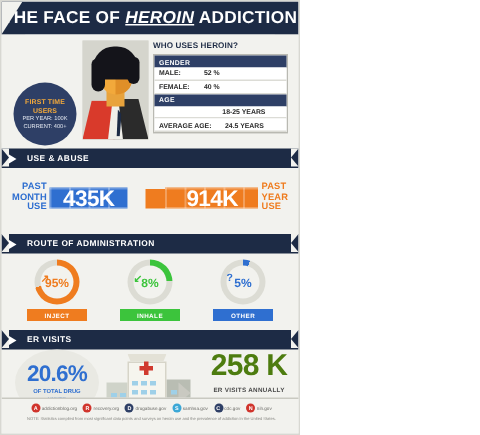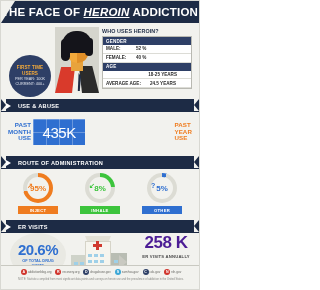--- a/index.html
+++ b/index.html
@@ -139,22 +139,22 @@
     padding:0 7px;box-sizing:border-box;
   }
   .ublock{display:flex;align-items:center;}
   .ulabel{
     font-size:6.2px;font-weight:bold;line-height:1.12;
     text-transform:uppercase;letter-spacing:.1px;
   }
   .ulabel.blue{color:#2f6fd0;text-align:right;margin-right:2px;}
   .ulabel.orange{color:#ef7c1f;text-align:left;margin-left:2px;}
   .ubar{
-    height:26px;display:flex;align-items:center;justify-content:center;
-    color:#fff;font-size:15px;font-weight:normal;letter-spacing:-.4px;
+    height:14px;display:flex;align-items:center;justify-content:center;
+    color:#fff;font-size:15px;font-weight:bold;letter-spacing:-.4px;
     position:relative;
   }
   .ubar.blue{background:#2f6fd0;width:52px;}
   .ubar.orange{background:#ef7c1f;width:62px;}
   .ubar .grid{position:absolute;inset:0;
     background-image:linear-gradient(to right,rgba(255,255,255,.28) 1px,transparent 1px),
                      linear-gradient(to bottom,rgba(255,255,255,.28) 1px,transparent 1px);
     background-size:13px 13px;}
   .ubar .num{position:relative;z-index:2;}
   .ubar.orange .step{position:absolute;left:-13px;bottom:0;width:13px;height:13px;background:#ef7c1f;}
@@ -209,21 +209,21 @@
   .h-cross-v{position:absolute;left:25px;bottom:25px;width:3px;height:9px;background:#d03a2f;}
   .h-cross-h{position:absolute;left:22px;bottom:28px;width:9px;height:3px;background:#d03a2f;}
   .h-win{position:absolute;background:#9fd0e8;}
   .h-door{position:absolute;left:24px;bottom:0;width:6px;height:7px;background:#8fbcd6;}
   .er-arrow{
     position:absolute;left:118px;top:22px;width:0;height:0;
     border-top:7px solid transparent;border-bottom:7px solid transparent;
     border-left:8px solid #c9c9c1;
   }
   .er-right{flex:1;display:flex;flex-direction:column;align-items:center;margin-left:10px;}
-  .er-big{font-size:17px;font-weight:bold;color:#4c1d95;letter-spacing:-.5px;}
+  .er-big{font-size:20px;font-weight:bold;color:#4d7c0f;letter-spacing:-.5px;}
   .er-cap{font-size:4.2px;font-weight:bold;color:#4a4a4a;letter-spacing:.2px;
     text-transform:uppercase;margin-top:1px;}
 
   
   .footer{
     position:absolute;left:0;bottom:0;width:200px;height:24px;
     background:#f2f2ee;border-top:1px solid #c9c9c1;
     box-sizing:border-box;padding-top:3px;
   }
   .logos{display:flex;align-items:center;justify-content:center;gap:4px;}
@@ -310,20 +310,25 @@
   <div class="use">
     <div class="ublock">
       <div class="ulabel blue">PAST<br>MONTH<br>USE</div>
       <div class="ubar blue">
         <div class="grid"></div>
         <span class="num">435K</span>
       </div>
     </div>
     <div class="uspacer"></div>
     <div class="ublock">
+      <div class="ubar orange">
+        <div class="step"></div>
+        <div class="grid"></div>
+        <span class="num">914K</span>
+      </div>
       <div class="ulabel orange">PAST<br>YEAR<br>USE</div>
     </div>
   </div>
 
   <div class="ribbon">
     <div class="notch-l"></div>
     <div class="arrow-l"></div>
     <div class="rtext">ROUTE OF ADMINISTRATION</div>
     <div class="notch-r"></div>
   </div>

